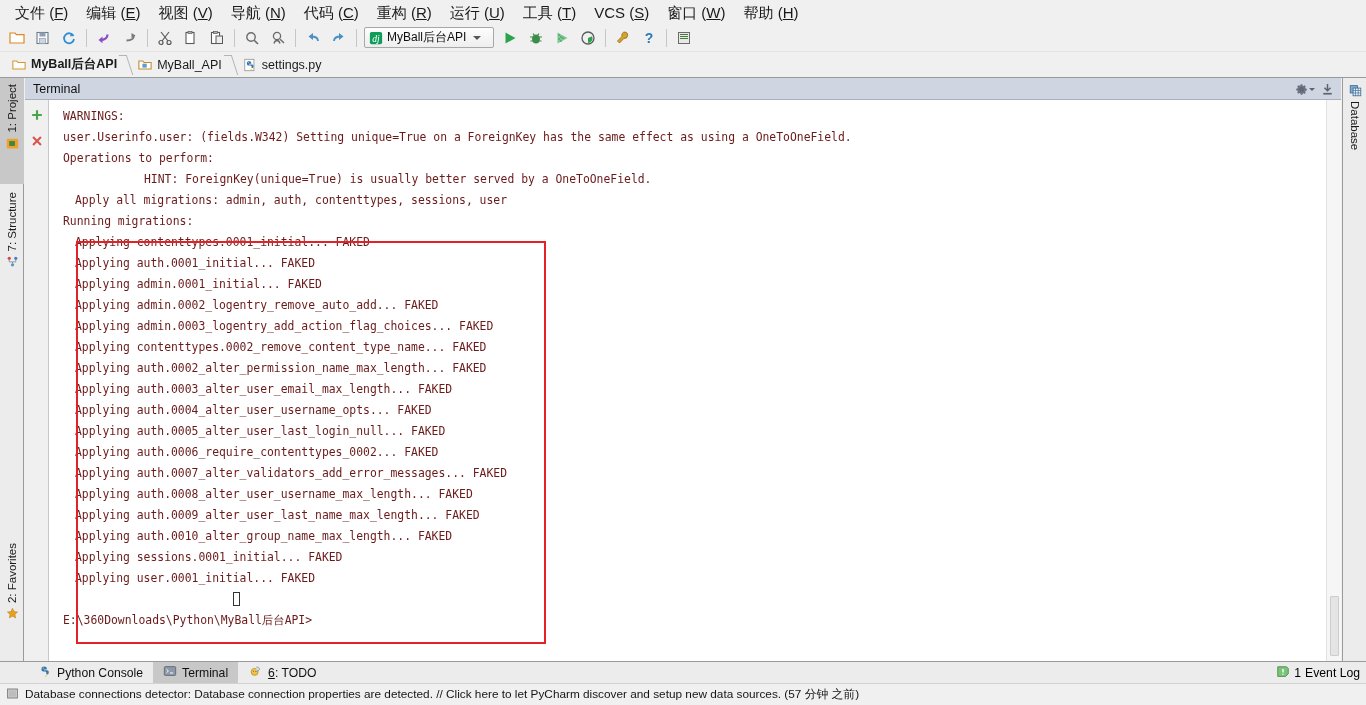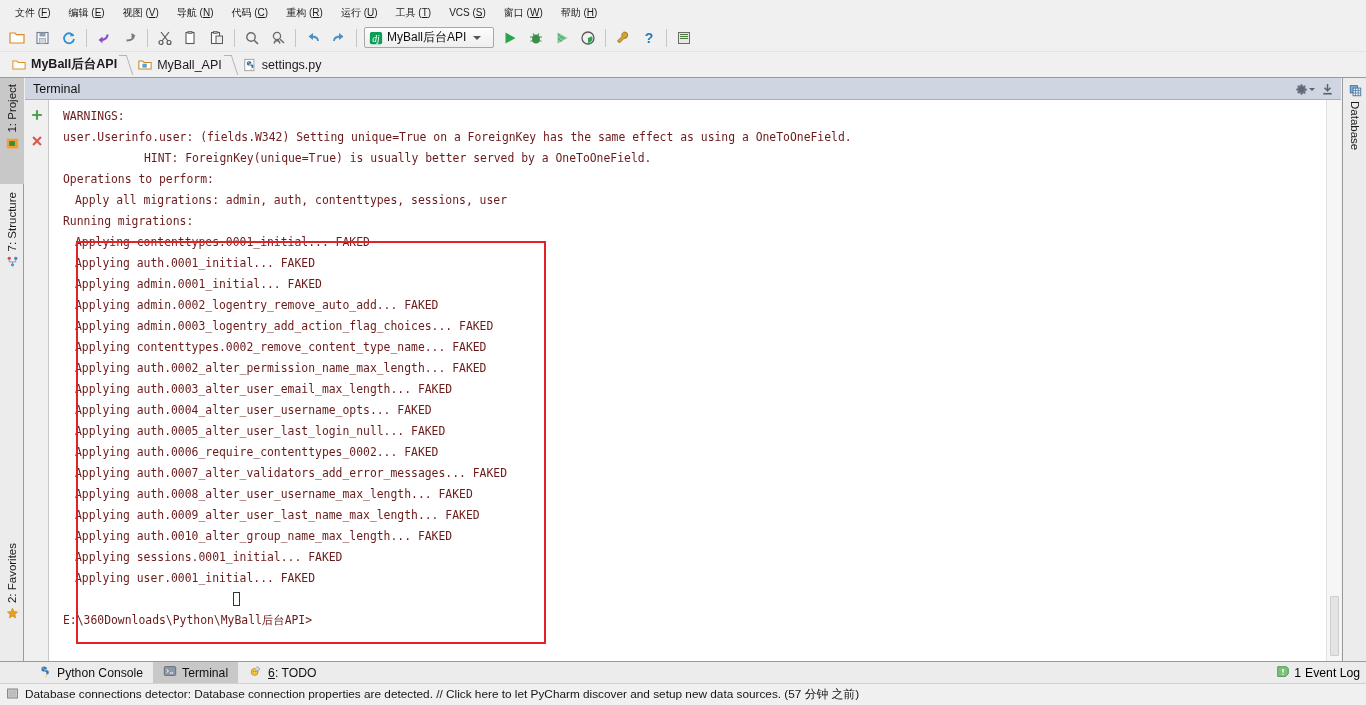--- a/index.html
+++ b/index.html
@@ -16,21 +16,21 @@
   #app { position: relative; width: 1366px; height: 705px; background: #f0f0f0; }
 
   
   .menubar {
     position: absolute; top: 0; left: 0; width: 1366px; height: 24px;
     background: #f0f0f0;
     display: flex; align-items: center; padding-left: 6px;
   }
   .menu-item {
     padding: 3px 9px 3px 9px;
-    font-size: 10px;
+    font-size: 15px;
     color: #1a1a1a;
     white-space: nowrap;
     line-height: 15px;
   }
 
   
   .toolbar {
     position: absolute; top: 24px; left: 0; width: 1366px; height: 28px;
     background: #f0f0f0;
     display: flex; align-items: center; padding-left: 4px;
@@ -482,22 +482,22 @@
           <svg width="14" height="14" viewBox="0 0 16 16">
               <path d="M3.5 3.5l9 9M12.5 3.5l-9 9" stroke="#d9564f" stroke-width="2.4"></path>
             </svg>
         </div>
       </div>
 
       <div class="term">
         <div id="term-lines">
             <div class="term-line">WARNINGS:</div>
             <div class="term-line">user.Userinfo.user: (fields.W342) Setting unique=True on a ForeignKey has the same effect as using a OneToOneField.</div>
+            <div class="term-line">Operations to perform:</div>
             <div class="term-line ind2">HINT: ForeignKey(unique=True) is usually better served by a OneToOneField.</div>
-            <div class="term-line">Operations to perform:</div>
             <div class="term-line ind1">Apply all migrations: admin, auth, contenttypes, sessions, user</div>
             <div class="term-line">Running migrations:</div>
             <div class="term-line ind1">Applying contenttypes.0001_initial... FAKED</div>
             <div class="term-line ind1">Applying auth.0001_initial... FAKED</div>
             <div class="term-line ind1">Applying admin.0001_initial... FAKED</div>
             <div class="term-line ind1">Applying admin.0002_logentry_remove_auto_add... FAKED</div>
             <div class="term-line ind1">Applying admin.0003_logentry_add_action_flag_choices... FAKED</div>
             <div class="term-line ind1">Applying contenttypes.0002_remove_content_type_name... FAKED</div>
             <div class="term-line ind1">Applying auth.0002_alter_permission_name_max_length... FAKED</div>
             <div class="term-line ind1">Applying auth.0003_alter_user_email_max_length... FAKED</div>

